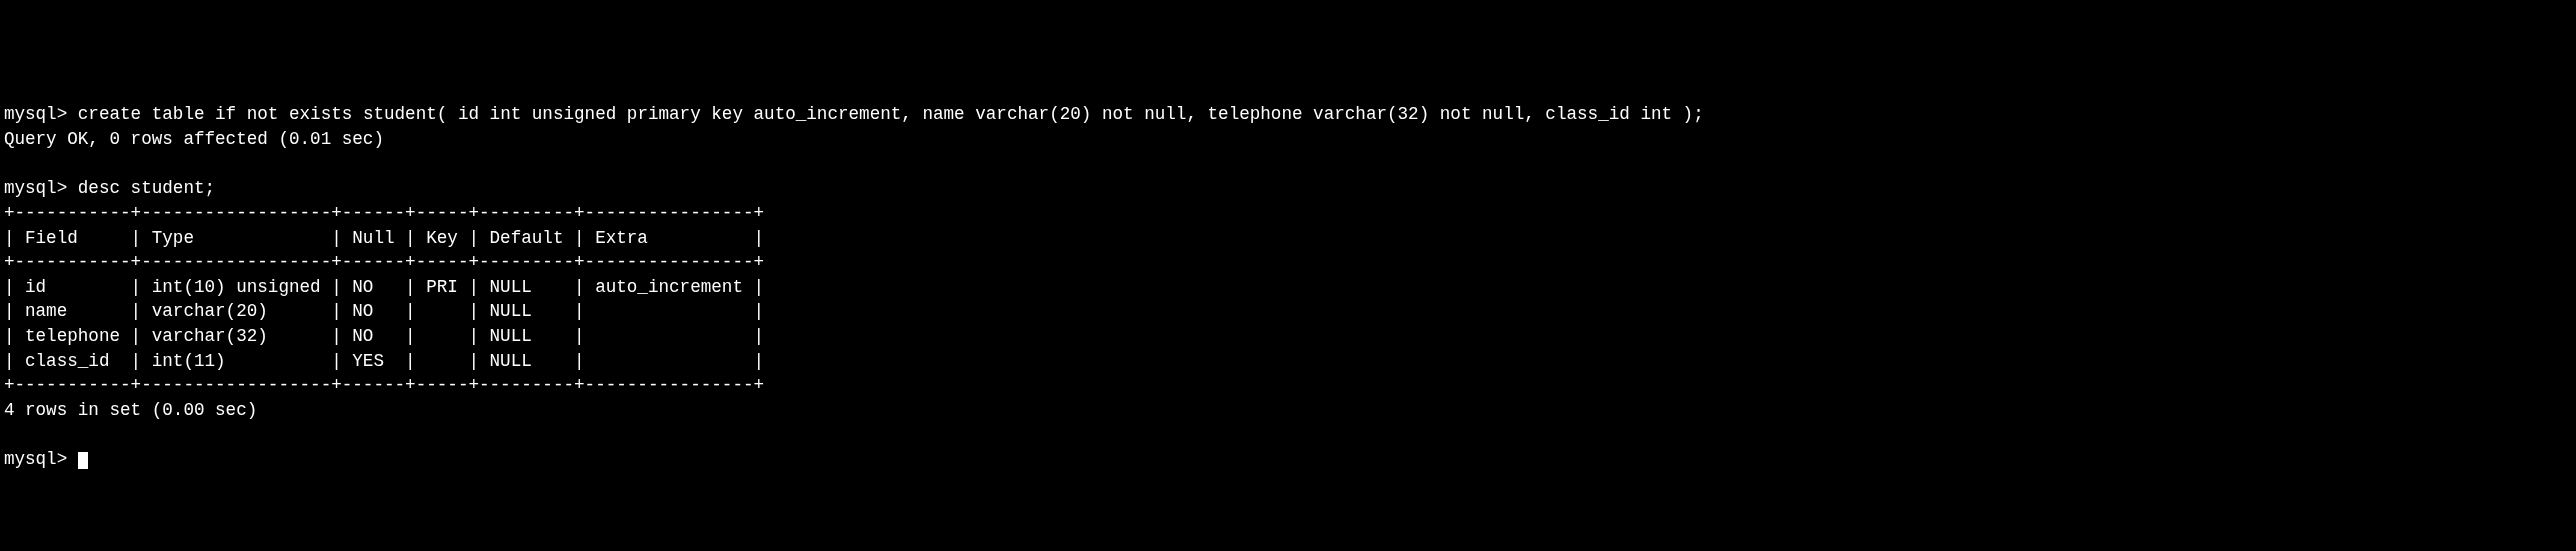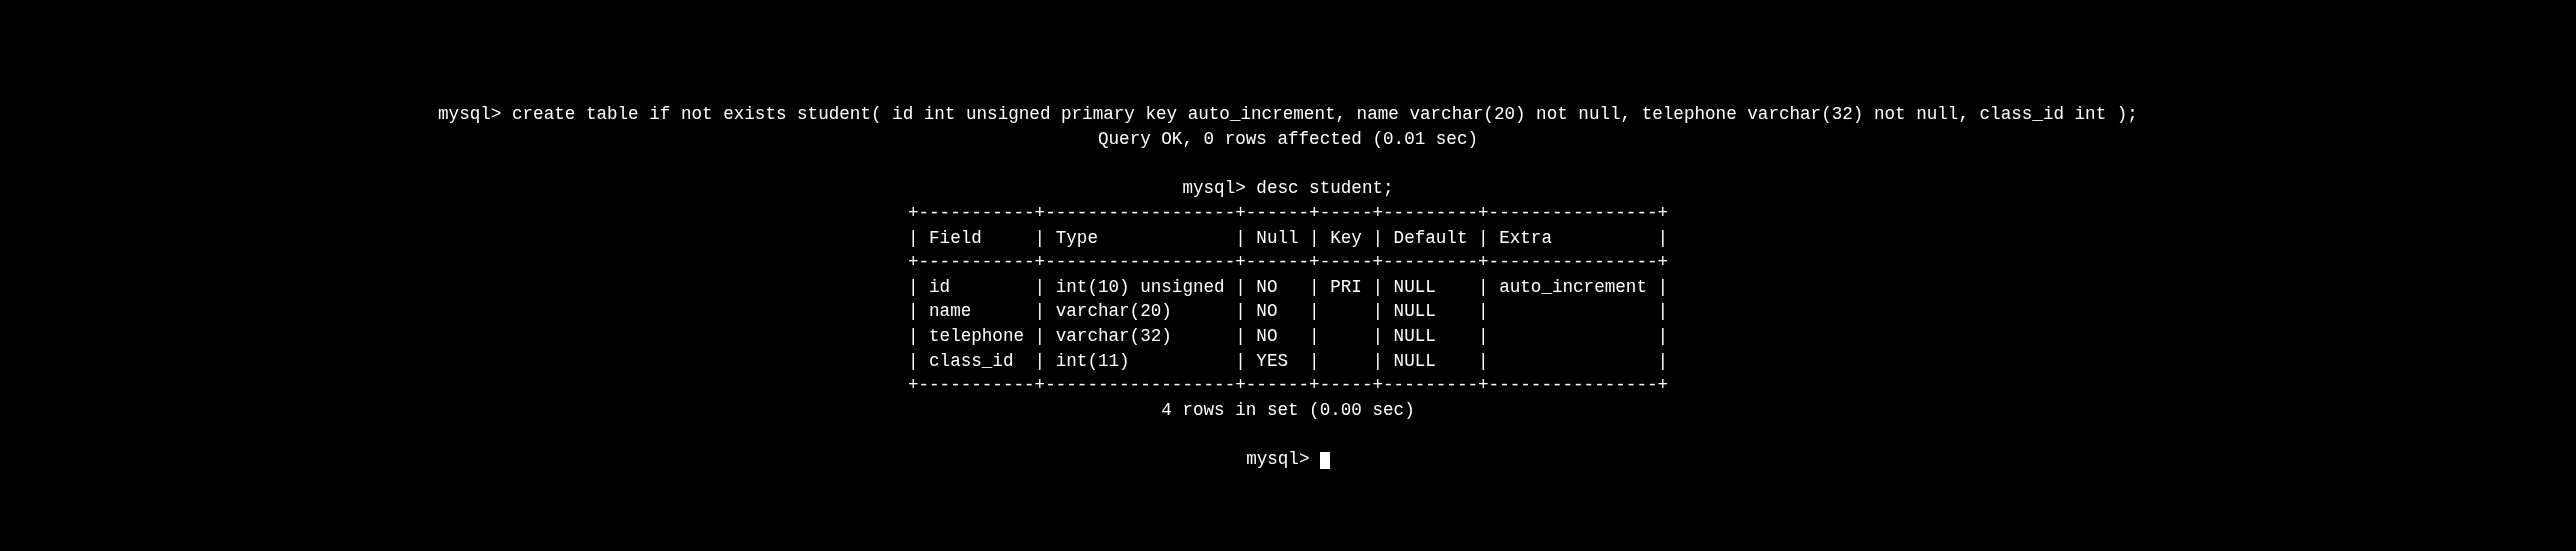--- a/index.html
+++ b/index.html
@@ -1,19 +1,18 @@
 <!DOCTYPE html>
 <html><head>
   <meta charset="utf-8">
   <style>
     * {
       margin: 0;
       padding: 0;
       box-sizing: border-box;
-      text-align: center;
     }
     body {
       background-color: #000000;
       color: #ffffff;
       font-family: "Consolas", "Monaco", "Courier New", monospace;
       font-size: 17.6px;
       line-height: 1.4;
       padding: 3.9px;
       white-space: pre;
       position: relative;

